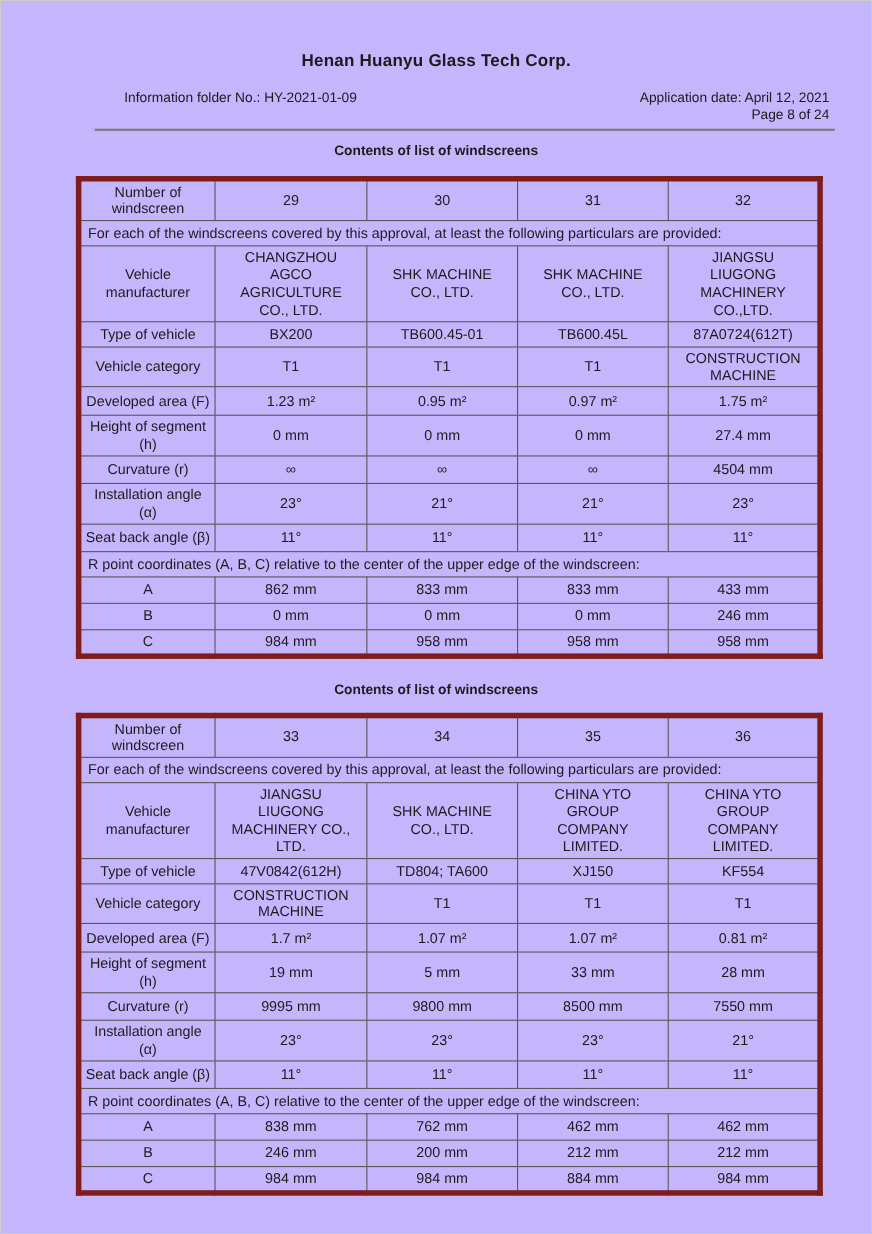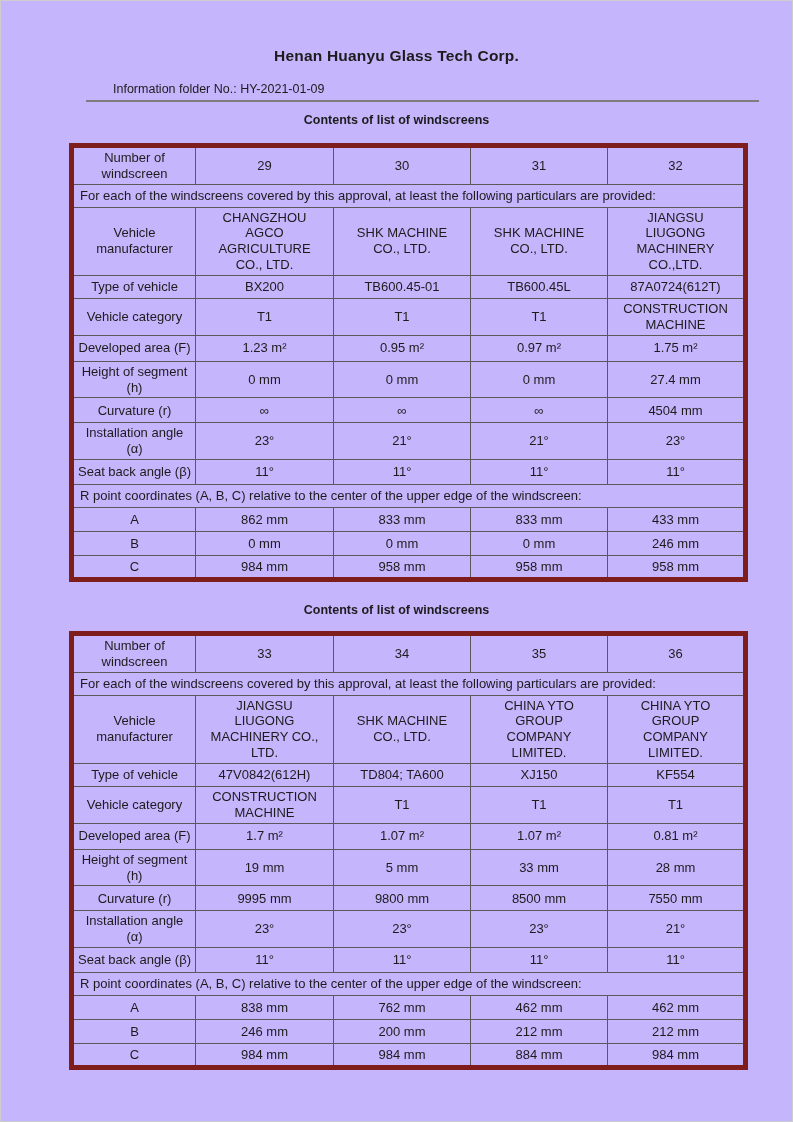--- a/index.html
+++ b/index.html
@@ -84,20 +84,24 @@
 </style>
 </head>
 <body>
 
 <div class="page">
 
   <div class="company">Henan Huanyu Glass Tech Corp.</div>
 
   <div class="meta">
     <span>Information folder No.: HY-2021-01-09</span>
+    <span class="meta-right">
+      <span>Application date: April 12, 2021</span><br>
+      <span>Page 8 of 24</span>
+    </span>
   </div>
 
   <div class="rule"></div>
 
   <div class="tbl-title first">Contents of list of windscreens</div>
 
   <table class="ws t1">
     <colgroup>
         <col style="width:124px">
         <col style="width:138px">

